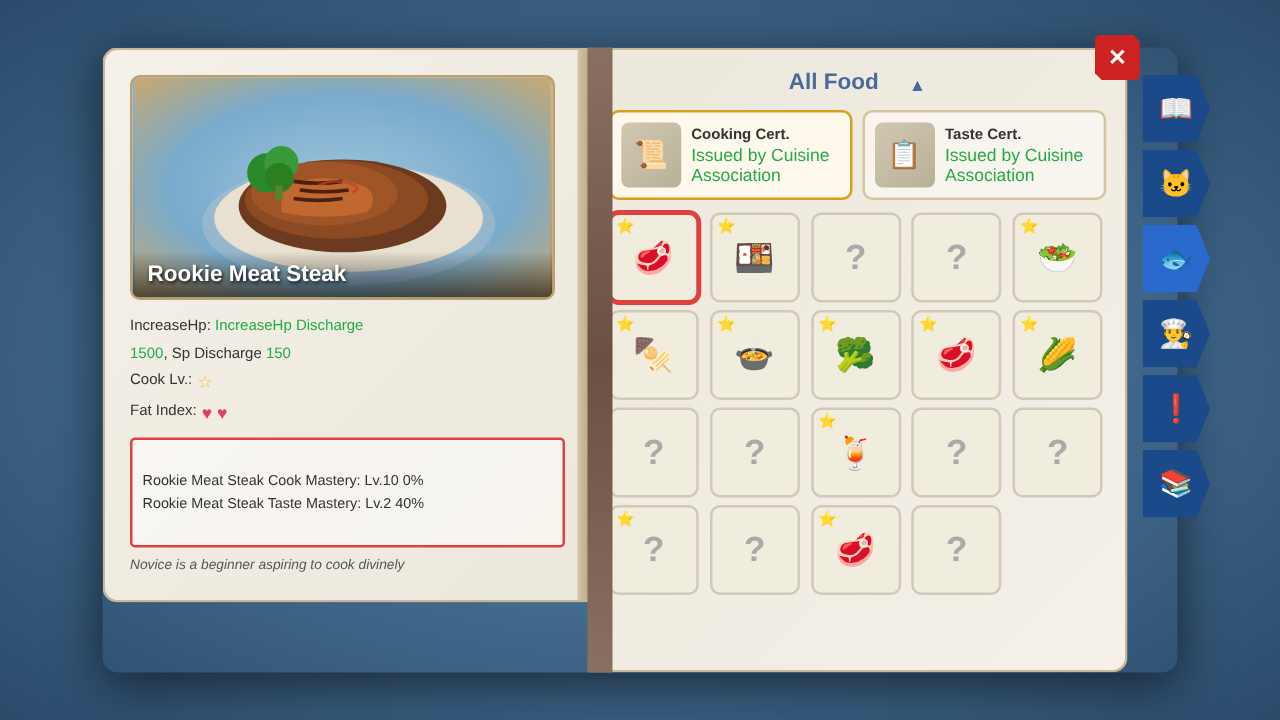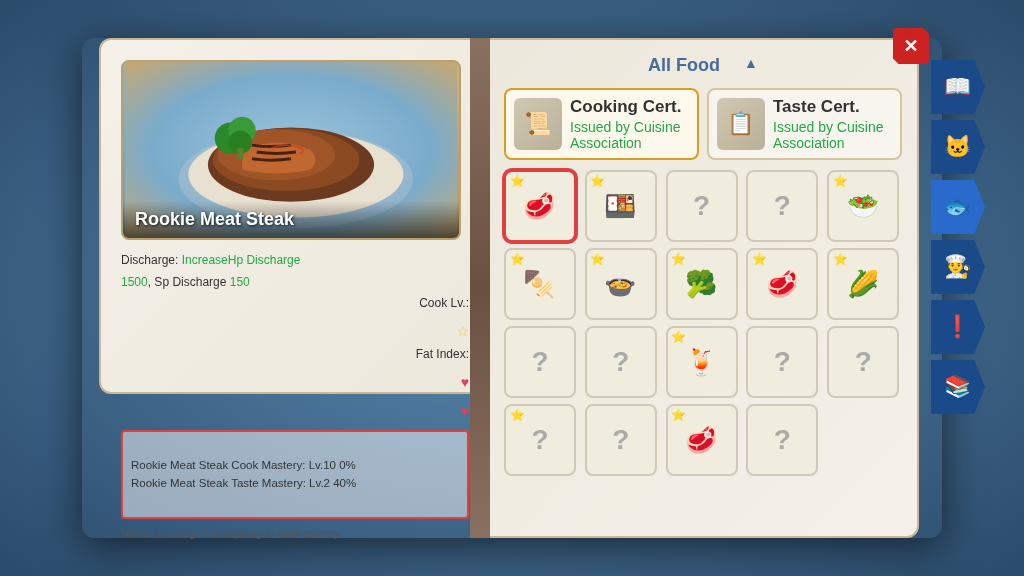--- a/index.html
+++ b/index.html
@@ -30,28 +30,27 @@
       height: 500px;
       display: flex;
       position: relative;
       border-radius: 12px;
       box-shadow: 0 8px 40px rgba(0,0,0,0.6);
     }
 
     
     .left-page {
       width: 390px;
-      height: 356px;
+      height: 444px;
       background: linear-gradient(135deg, #f5f0e8 0%, #ede8dc 100%);
       border-radius: 12px 0 0 12px;
       padding: 20px;
       position: relative;
       border: 2px solid #c8b89a;
       border-right: none;
-      margin-left: 17px;
     }
 
     .left-page::after {
       content: '';
       position: absolute;
       right: 0;
       top: 0;
       bottom: 0;
       width: 10px;
       background: linear-gradient(to right, #d4c4a8, #b8a888);
@@ -95,23 +94,22 @@
     .food-stats {
       font-size: 12px;
       color: #333;
       line-height: 1.8;
     }
 
     .stat-green { color: #22aa44; font-weight: normal; }
 
     .cook-lv {
       display: flex;
-      align-items: flex-end;
+      align-items: flex-start;
       gap: 4px;
-      flex-direction: column;
     }
 
     .star-icon { color: #f0c040; font-size: 14px; }
     .heart-icon { color: #e04060; font-size: 14px; }
 
     .mastery-box {
       border: 2px solid #e04040;
       border-radius: 4px;
       padding: 24px 8px;
       margin: 6px 0;
@@ -140,21 +138,21 @@
       border-radius: 0 12px 12px 0;
       padding: 15px;
       position: relative;
       border: 2px solid #c8b89a;
       border-left: none;
     }
 
     
     .all-food-header {
       display: flex;
-      align-items: flex-start;
+      align-items: flex-end;
       justify-content: center;
       gap: 24px;
       margin-bottom: 12px;
     }
 
     .all-food-label {
       font-size: 18px;
       font-weight: bold;
       color: #4a6a9a;
     }
@@ -194,21 +192,21 @@
       background: linear-gradient(135deg, #d0c8b0, #b8b098);
       border-radius: 6px;
       display: flex;
       align-items: center;
       justify-content: center;
       font-size: 22px;
       flex-shrink: 0;
     }
 
     .cert-info { flex: 1; }
-    .cert-name { font-size: 17px; font-weight: bold; color: #333; }
+    .cert-name { font-size: 12px; font-weight: bold; color: #333; }
     .cert-sub { font-size: 14px; color: #22aa44; margin-top: 2px; }
 
     
     .food-grid {
       display: grid;
       grid-template-columns: repeat(5, 1fr);
       gap: 6px;
     }
 
     .food-cell {
@@ -348,21 +346,21 @@
 
           <path d="M150 88 Q165 82 180 88 Q185 92 178 94" stroke="#c84020" stroke-width="2" fill="none" opacity="0.7"></path>
         </svg>
         <div class="food-name-overlay">
           <div class="food-name">Rookie Meat Steak</div>
         </div>
       </div>
 
       <div class="food-stats">
         <div>
-          <span>Discharge:</span>
+          <span>IncreaseHp:</span>
           <span class="stat-green">IncreaseHp Discharge</span>
         </div>
         <div>
           <span class="stat-green">1500</span><span>,  Sp Discharge </span><span class="stat-green">150</span>
         </div>
         <div class="cook-lv">
           <span>Cook Lv.:</span>
           <span class="star-icon">☆</span>
         </div>
         <div class="cook-lv">

